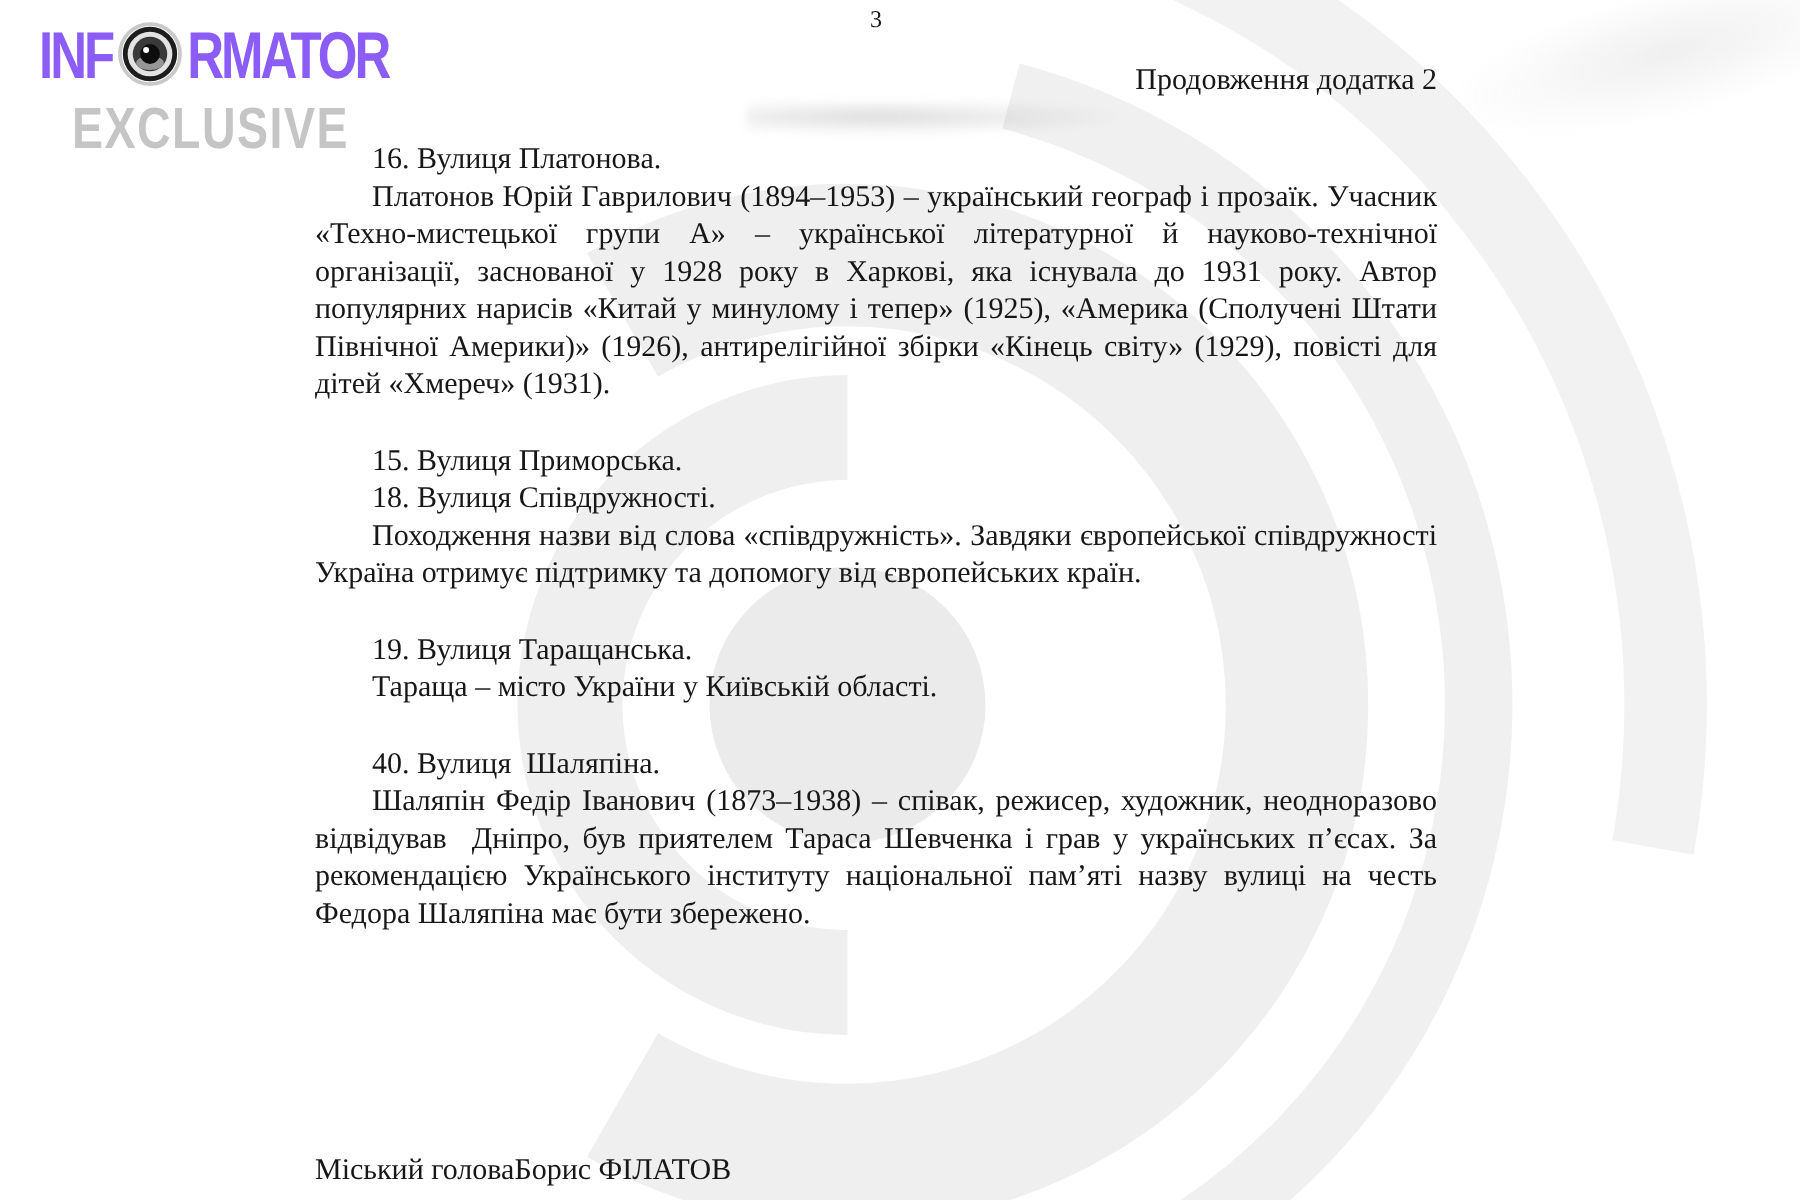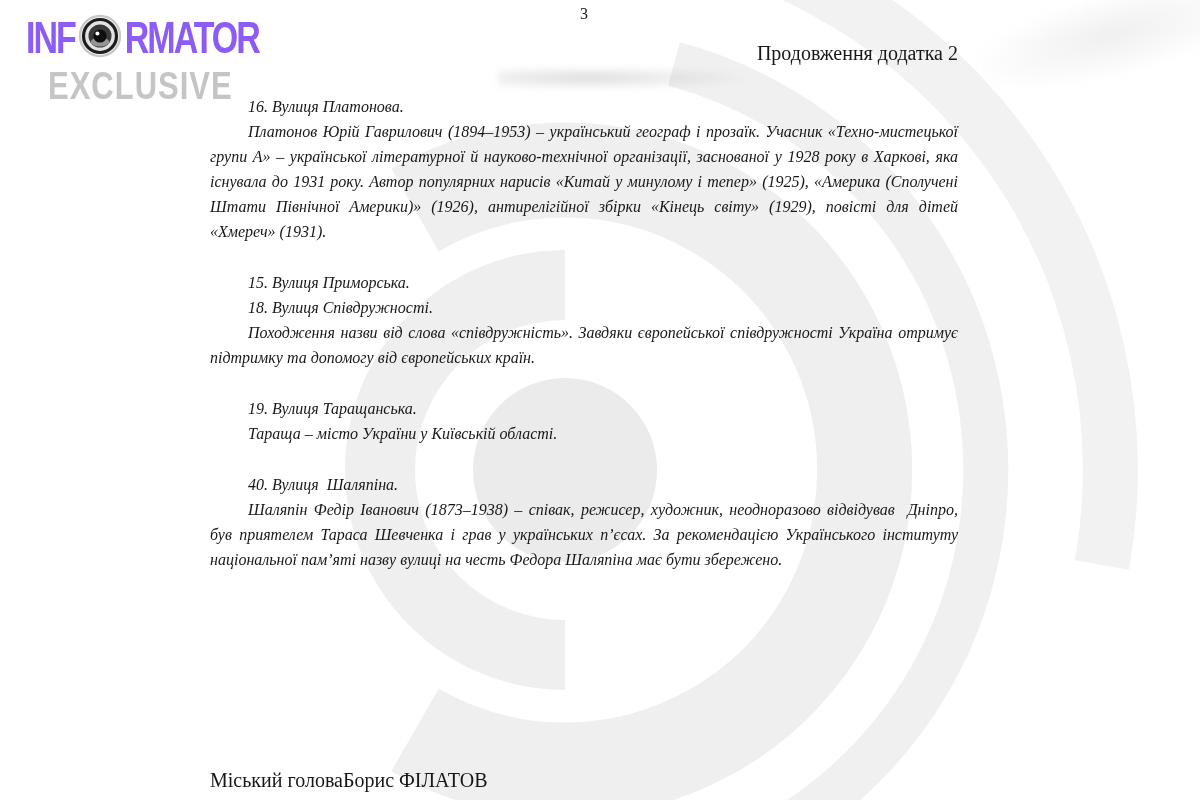--- a/index.html
+++ b/index.html
@@ -61,21 +61,21 @@
   .page-number {
     position: absolute; top: 5px; left: 0; width: 100%;
     text-align: center; font-size: 16px;
   }
   .appendix-header {
     position: absolute; top: 42px; right: 0;
     font-size: 20px; white-space: pre-wrap;
   }
   .doc-body {
     position: absolute; top: 94px; left: 0; width: 100%;
-    font-size: 16px; line-height: 25px; font-style: italic;
+    font-size: 20px; line-height: 25px;
   }
   .para-title {
     margin: 0; text-indent: 38px; white-space: pre-wrap;
   }
   .para-body {
     margin: 0 0 26px 0; text-indent: 38px; text-align: justify; white-space: pre-wrap;
   }
   .signature-row {
     position: absolute; top: 769px; left: 0; width: 100%;
     display: flex; 

